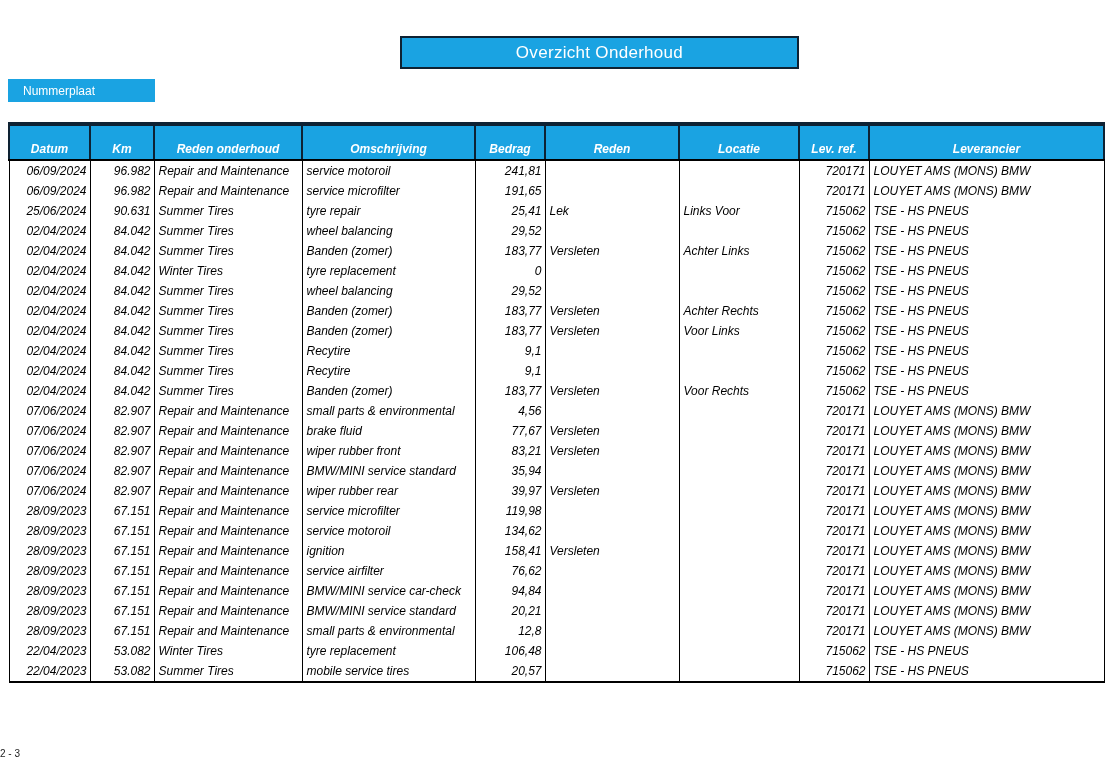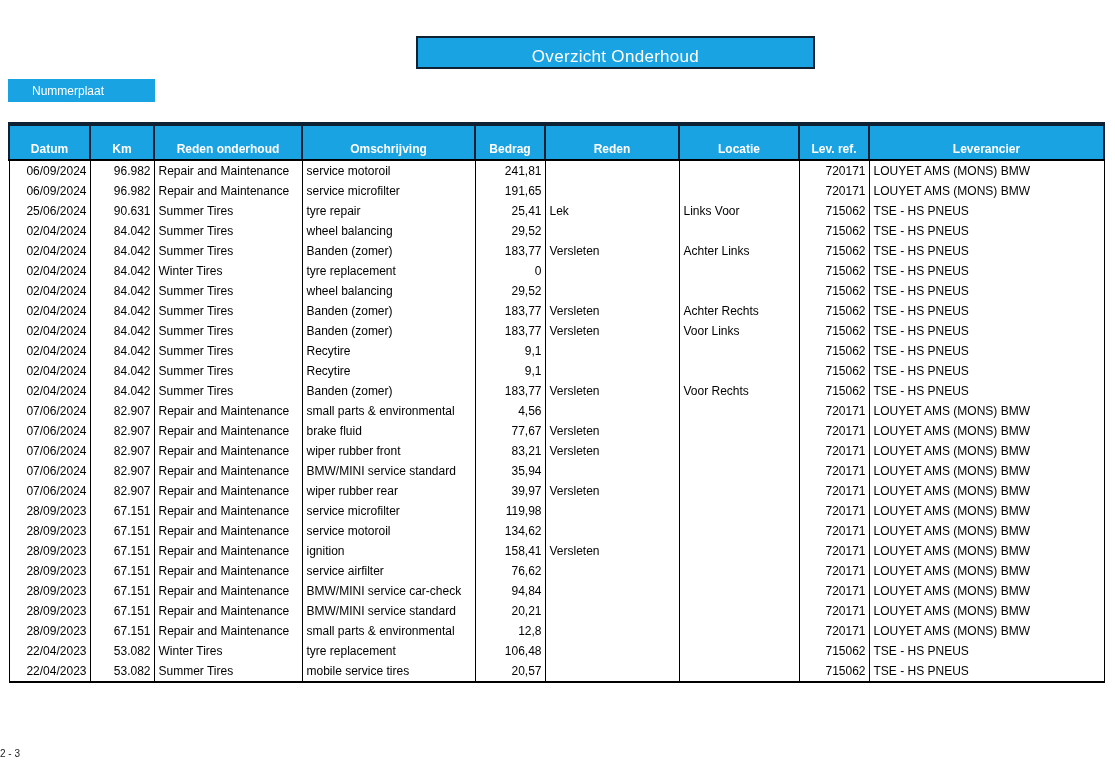--- a/index.html
+++ b/index.html
@@ -10,55 +10,56 @@
   html, body { margin: 0; padding: 0; }
   body {
     width: 1115px; height: 784px;
     background: #ffffff;
     font-family: "Liberation Sans", sans-serif;
     position: relative;
     color: #000;
   }
   .title-box {
     position: absolute;
-    left: 416px; top: 36px;
+    left: 400px; top: 36px;
     width: 399px; height: 33px;
     background: var(--accent);
     border: 2px solid var(--border-dark);
-    display: flex; align-items: flex-end; justify-content: center;
+    display: flex; align-items: center; justify-content: center;
     color: #fff;
     font-size: 17px;
     letter-spacing: 0.3px;
   }
   .plate-label {
     position: absolute;
     left: 8px; top: 79px;
     width: 147px; height: 23px;
     background: var(--accent);
     color: #fff;
     font-size: 12px;
     display: flex; align-items: center;
-    padding-left: 24px;
+    padding-left: 15px;
   }
   .plate-value {
     position: absolute;
     left: 170px; top: 79px;
     height: 23px; line-height: 23px;
     font-size: 12px;
     margin-top: 48px;
   }
   .table-wrap {
     position: absolute;
     left: 8px; top: 122px;
     width: 1095px;
   }
   table.maint {
     border-collapse: collapse;
     table-layout: fixed;
     width: 1095px;
+    font-style: italic;
   }
   table.maint thead th {
     background: var(--accent);
     color: #fff;
     font-size: 12px;
     font-weight: bold;
     height: 36px;
     vertical-align: bottom;
     text-align: center;
     padding: 0 2px 3px 2px;

